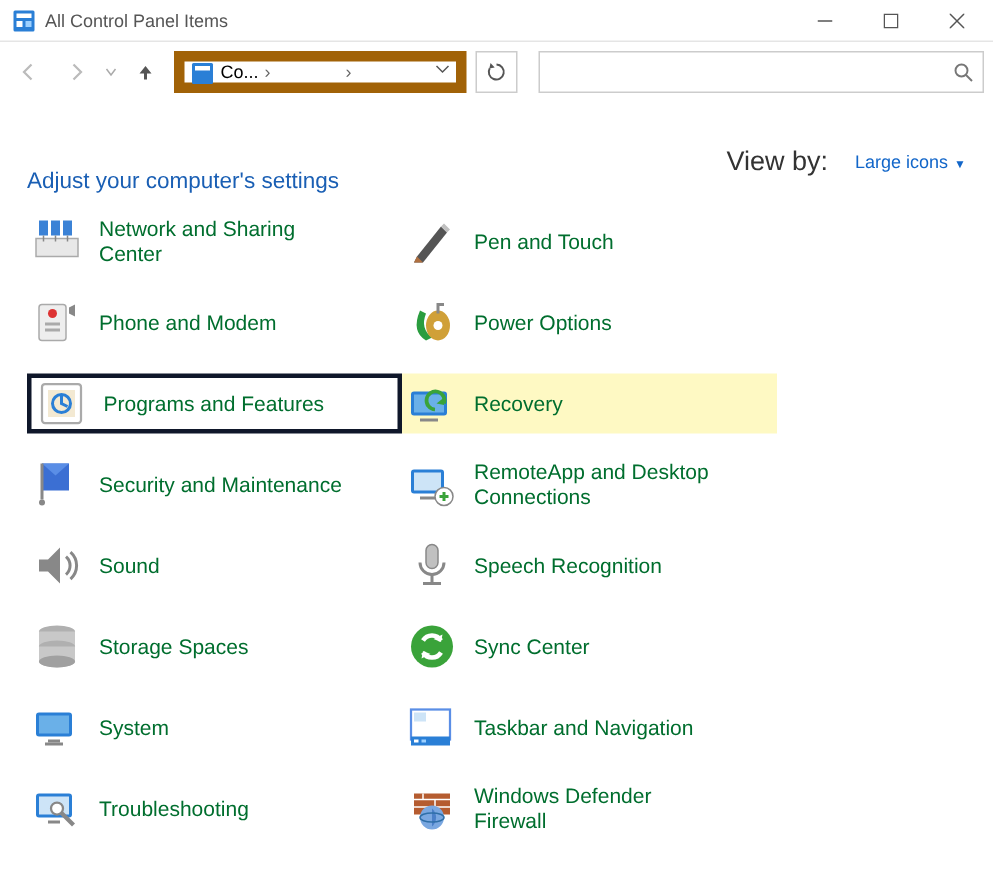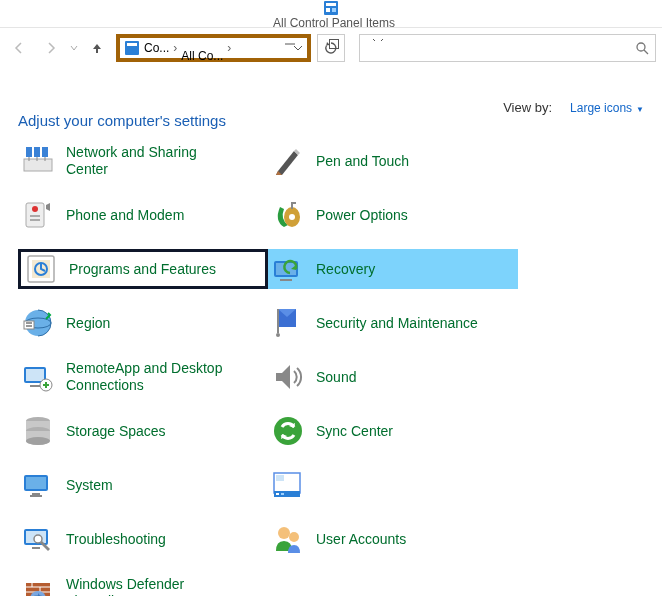--- a/index.html
+++ b/index.html
@@ -12,80 +12,79 @@
     height: 596px;
     overflow: hidden;
   }
   .titlebar {
     display: flex;
     align-items: center;
     height: 28px;
     padding: 0 2px 0 8px;
     border-bottom: 1px solid #e5e5e5;
     color: #666;
-    flex-direction: column;
   }
   .titlebar .icon-app {
     width: 16px; height: 16px; margin-right: 6px;
     display: inline-flex; align-items: center; justify-content: center;
   }
   .titlebar-title { flex: 1; font-size: 12px; color: #555; }
   .titlebar-btns { display: flex; gap: 0; }
   .titlebar-btn { width: 44px; height: 28px; display: flex; align-items: center; justify-content: center; color: #555; cursor: pointer; }
 
   .toolbar {
     display: flex;
     align-items: center;
     height: 40px;
     padding: 4px 6px;
     gap: 6px;
   }
   .nav-btn { width: 26px; height: 26px; display:flex; align-items:center; justify-content:center; color:#bbb; cursor:pointer; }
   .nav-btn.enabled { color:#555; }
   .nav-sep { color:#ccc; }
   .addressbar {
-    display:flex; align-items:center;
-    height:28px; border:4px solid #a16207;
+    display:flex; 
+    height:28px; border:7px solid #a16207;
     padding:0 4px; gap:4px;
     width:195px;
   }
   .crumb-icon { width:16px; height:16px; display:flex; align-items:center; justify-content:center; }
   .crumb { font-size:12px; white-space:nowrap; overflow:hidden; text-overflow:ellipsis; color:#000; cursor:pointer; }
   .crumb-sep { color:#666; }
   .refresh { width:28px; height:28px; display:flex; align-items:center; justify-content:center; border:1px solid #ccc; color:#555; cursor:pointer; }
   .searchbox { flex:1; height:28px; border:1px solid #ccc; display:flex; align-items:center; padding:0 6px; margin-left:8px; }
   .searchbox input { border:none; outline:none; width:100%; font-size:12px; }
   .searchbox .sicon { color:#777; margin-left:4px; }
 
   .header-row {
     display:flex; align-items:center;
     padding: 18px 18px 6px 18px;
   }
   .header-title { flex:1; color:#1a5fb4; font-size:15px;margin-top:26px; }
-  .viewby { font-size:13px; color:#333; margin-right:8px; }
+  .viewby { font-size:18px; color:#333; margin-right:8px; }
   .viewby-sel { color:#1266c9; font-size:12px; cursor:pointer;margin-left:10px; }
   .viewby-sel .tri { font-size:8px; margin-left:4px; }
 
   .items {
     display:grid;
     grid-template-columns: 250px 250px;
     column-gap: 0px;
     row-gap: 14px;
     padding: 6px 8px 12px 18px;
     align-items:start;
   }
   .item {
     display:flex;
     align-items:center;
     gap:10px;
     height:40px;
     padding:3px 6px 3px 2px;
     cursor:pointer;
   }
-  .item.hover { background:#7dd3fc; }
+  .item.hover { background:#fef9c3; }
   .item.highlight { border:3px solid #0f172a; }
   .item .ic { width:36px; height:36px; display:flex; align-items:center; justify-content:center; flex-shrink:0; }
   .item .lbl { color:#006e2e; font-size:14px; line-height:1.2; }
   .item .lbl.two { max-width:170px; }
   svg { display:block; }
 </style>
 </head>
 <body>
 
 <div class="titlebar">
@@ -231,28 +230,20 @@
       <span class="ic">
         <svg width="36" height="36" viewBox="0 0 36 36">
           <use href="#i-recovery"></use>
         </svg>
       </span>
       <span class="lbl">Recovery</span>
     </div>
     <div class="item">
       <span class="ic">
         <svg width="36" height="36" viewBox="0 0 36 36">
-          <use href="#i-region"></use>
-        </svg>
-      </span>
-      <span class="lbl">Region</span>
-    </div>
-    <div class="item">
-      <span class="ic">
-        <svg width="36" height="36" viewBox="0 0 36 36">
           <use href="#i-security-maintenance"></use>
         </svg>
       </span>
       <span class="lbl two">Security and Maintenance</span>
     </div>
     <div class="item">
       <span class="ic">
         <svg width="36" height="36" viewBox="0 0 36 36">
           <use href="#i-remoteapp"></use>
         </svg>
@@ -263,20 +254,28 @@
       <span class="ic">
         <svg width="36" height="36" viewBox="0 0 36 36">
           <use href="#i-sound"></use>
         </svg>
       </span>
       <span class="lbl">Sound</span>
     </div>
     <div class="item">
       <span class="ic">
         <svg width="36" height="36" viewBox="0 0 36 36">
+          <use href="#i-speech"></use>
+        </svg>
+      </span>
+      <span class="lbl">Speech Recognition</span>
+    </div>
+    <div class="item">
+      <span class="ic">
+        <svg width="36" height="36" viewBox="0 0 36 36">
           <use href="#i-storage"></use>
         </svg>
       </span>
       <span class="lbl">Storage Spaces</span>
     </div>
     <div class="item">
       <span class="ic">
         <svg width="36" height="36" viewBox="0 0 36 36">
           <use href="#i-sync"></use>
         </svg>
@@ -290,36 +289,29 @@
         </svg>
       </span>
       <span class="lbl">System</span>
     </div>
     <div class="item">
       <span class="ic">
         <svg width="36" height="36" viewBox="0 0 36 36">
           <use href="#i-taskbar"></use>
         </svg>
       </span>
+      <span class="lbl two">Taskbar and Navigation</span>
     </div>
     <div class="item">
       <span class="ic">
         <svg width="36" height="36" viewBox="0 0 36 36">
           <use href="#i-troubleshooting"></use>
         </svg>
       </span>
       <span class="lbl">Troubleshooting</span>
-    </div>
-    <div class="item">
-      <span class="ic">
-        <svg width="36" height="36" viewBox="0 0 36 36">
-          <use href="#i-user-accounts"></use>
-        </svg>
-      </span>
-      <span class="lbl">User Accounts</span>
     </div>
     <div class="item">
       <span class="ic">
         <svg width="36" height="36" viewBox="0 0 36 36">
           <use href="#i-firewall"></use>
         </svg>
       </span>
       <span class="lbl two">Windows Defender Firewall</span>
     </div>
   </div>

